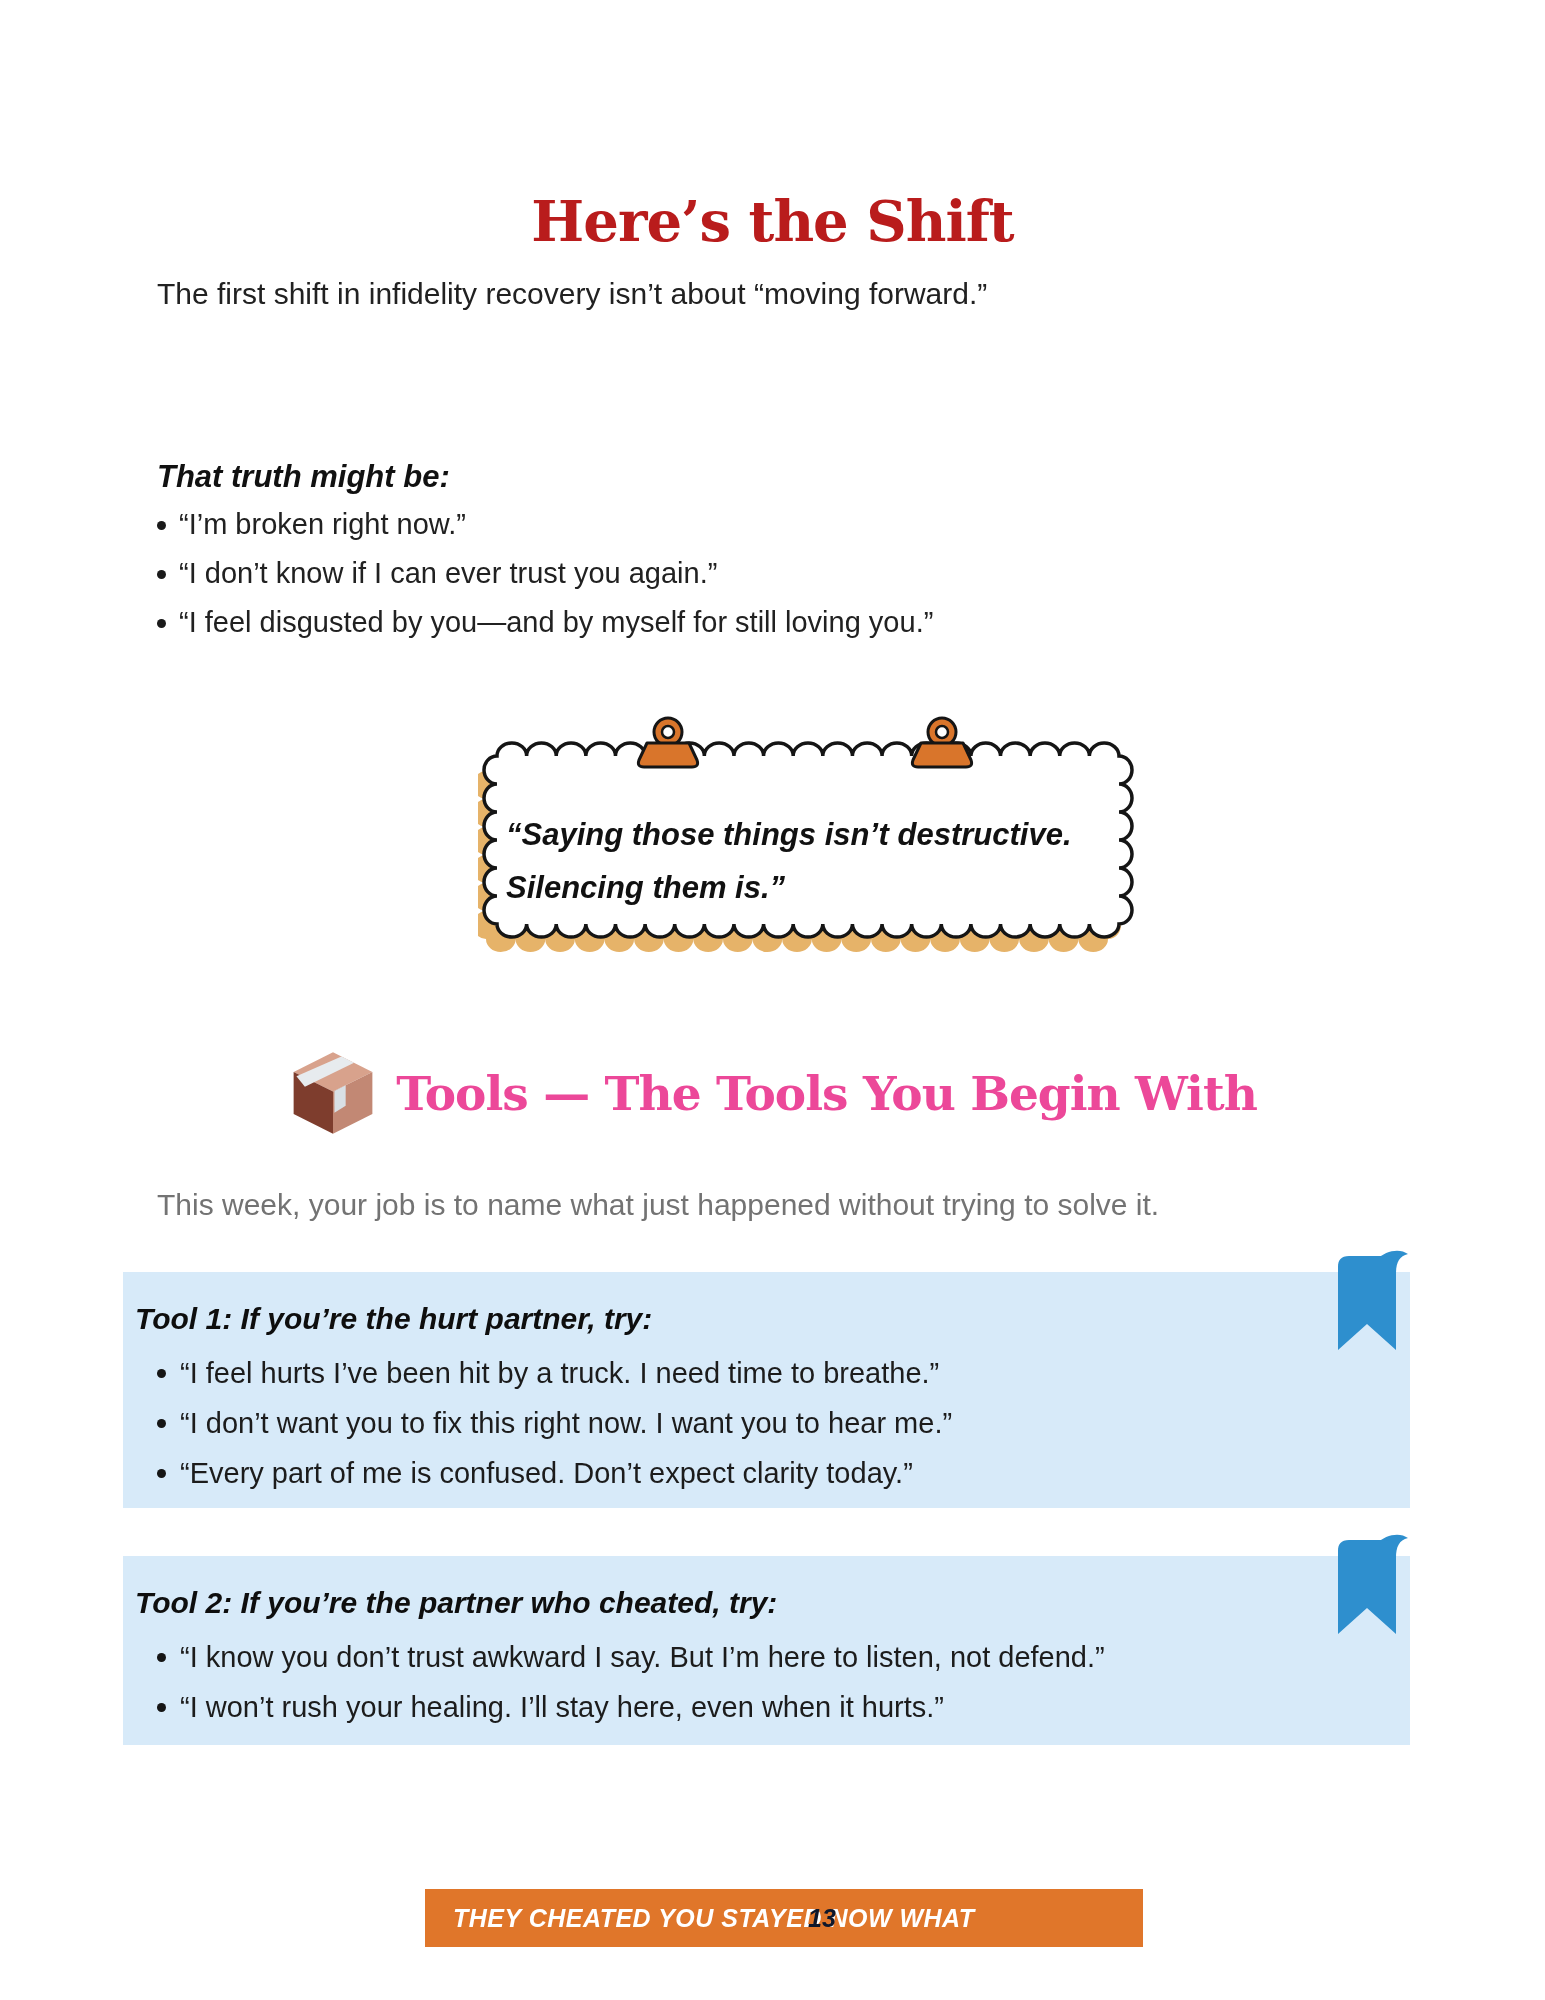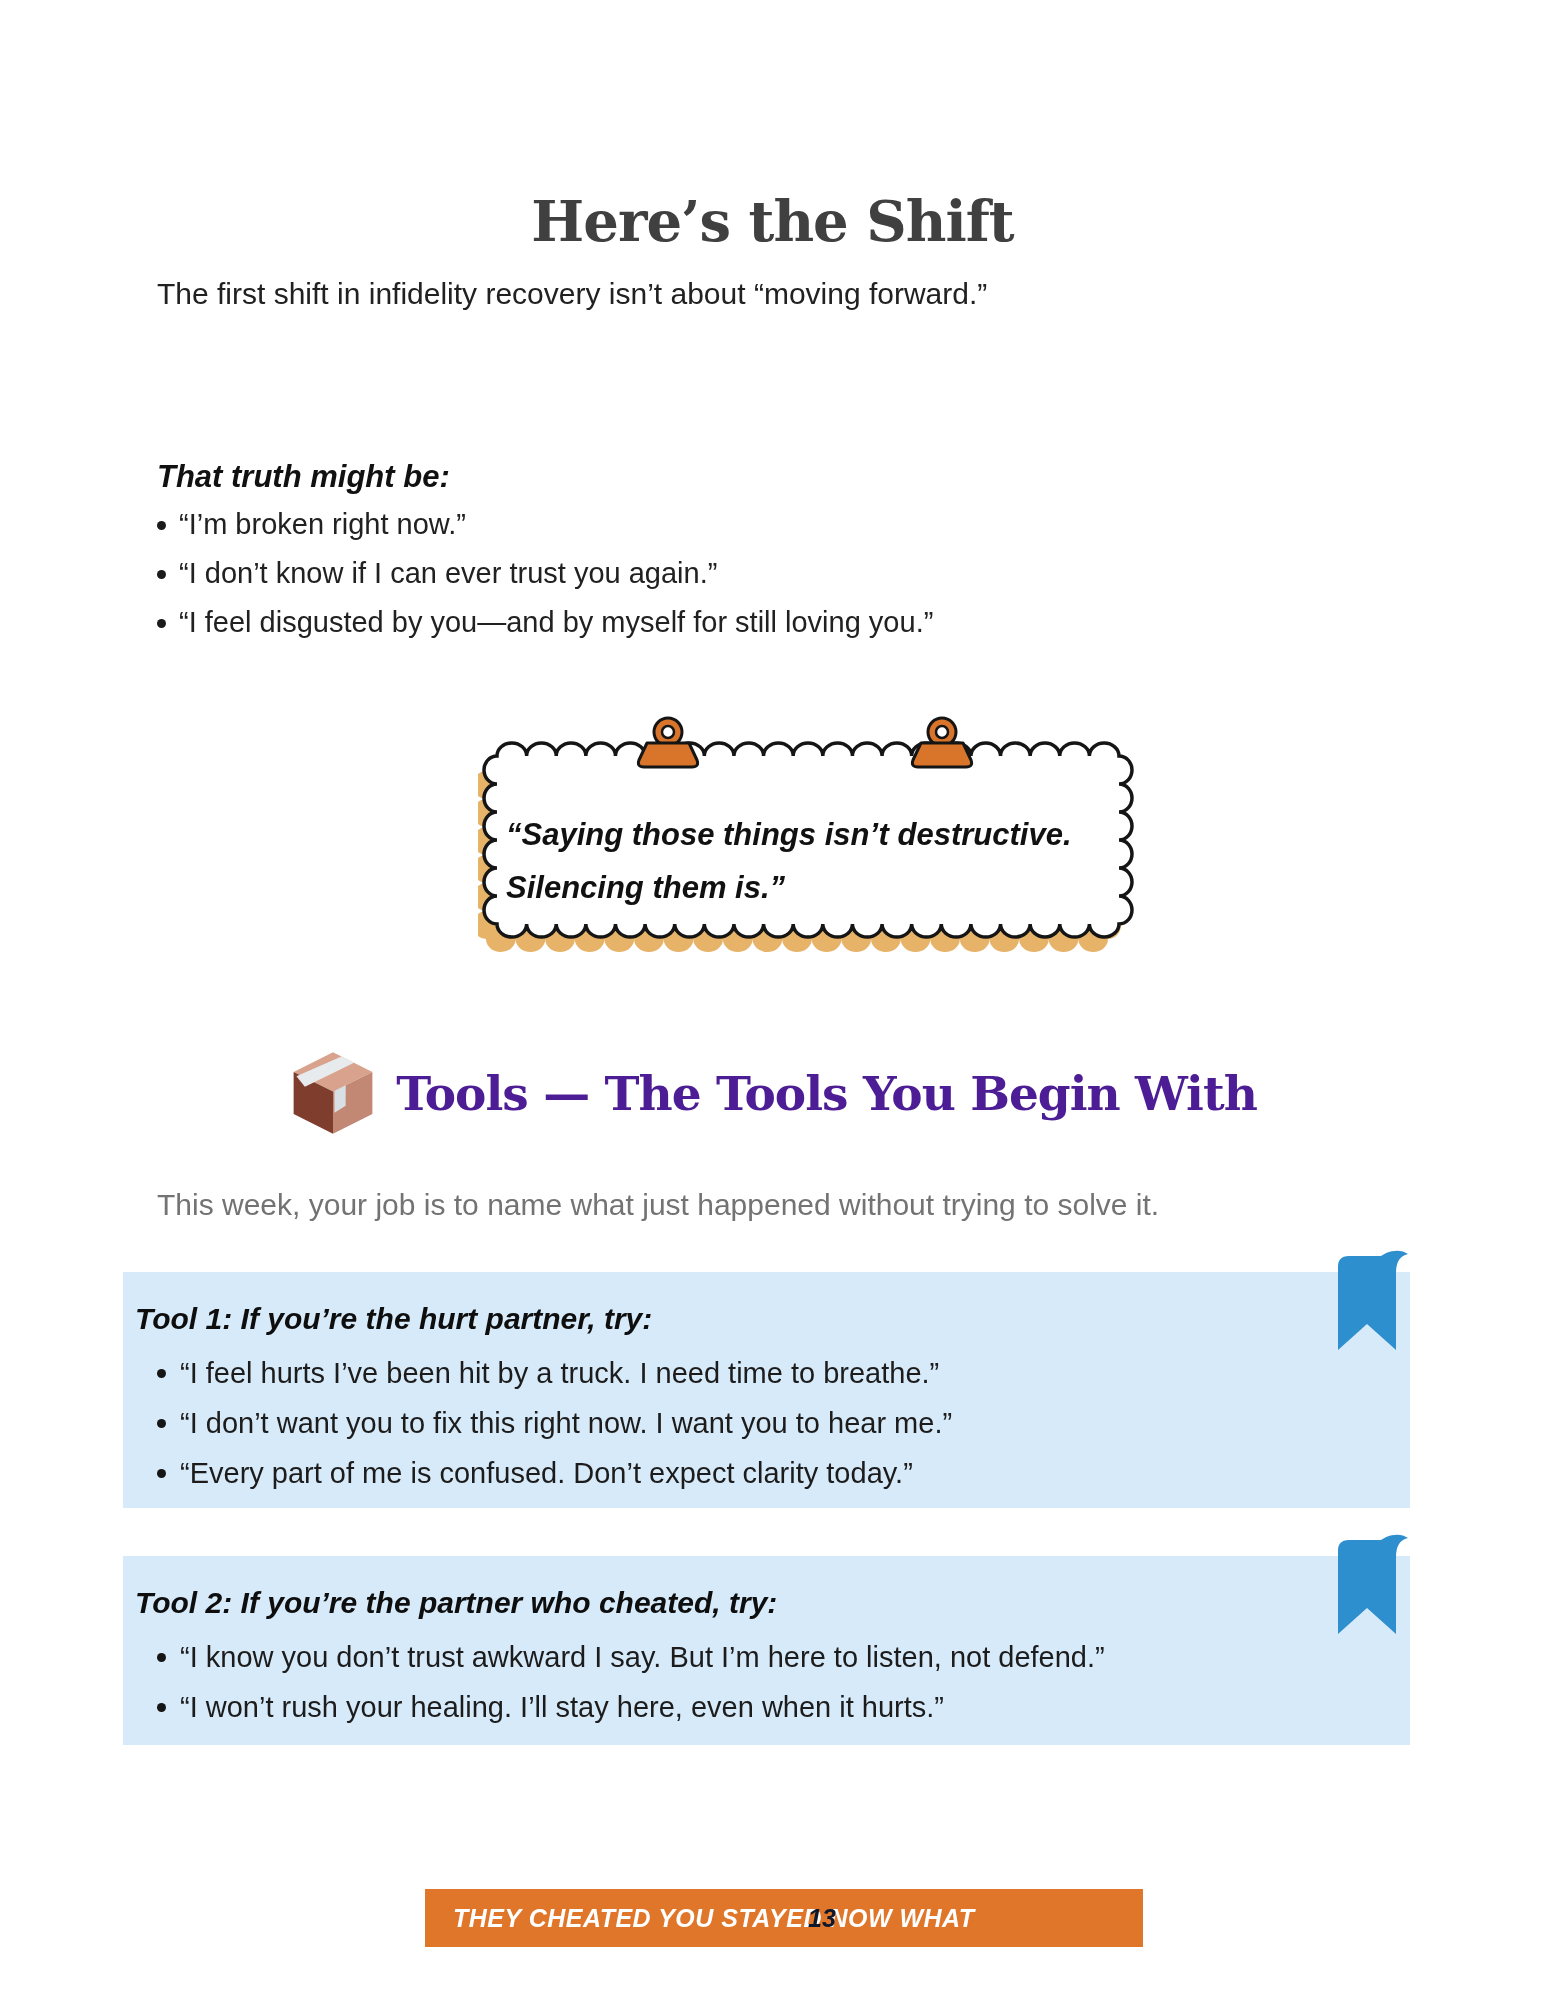--- a/index.html
+++ b/index.html
@@ -11,21 +11,21 @@
     font-family:"Liberation Sans",sans-serif;
     color:#1c1c1c;
     overflow:hidden;
   }
   .page-title{
     position:absolute;top:150px;left:0;width:100%;
     text-align:center;
     font-family:"DejaVu Serif",serif;
     font-weight:700;
     font-size:56px;
-    color:#404040;
+    color:#b91c1c;
     letter-spacing:-1px;
   }
   .intro{
     position:absolute;top:270px;left:157px;width:1080px;
     font-size:30px;line-height:48px;color:#212121;
   }
   .intro p{margin:0;}
   .truth-heading{
     position:absolute;top:459px;left:157px;
     font-size:31px;font-weight:700;font-style:italic;color:#111;
@@ -49,21 +49,21 @@
     font-size:31px;line-height:53px;
     font-weight:700;font-style:italic;color:#111;
   }
   
   .tools-heading{
     position:absolute;top:1048px;left:0;width:100%;
     display:flex;align-items:center;justify-content:center;gap:18px;
   }
   .tools-heading .heading-text{
     font-family:"DejaVu Serif",serif;
-    font-weight:700;font-size:47px;color:#4c1d95;letter-spacing:-1px;
+    font-weight:700;font-size:47px;color:#ec4899;letter-spacing:-1px;
   }
   .tools-intro{
     position:absolute;top:1188px;left:157px;width:1200px;
     font-size:30px;color:#737373;
   }
   .tool-box{
     position:absolute;left:123px;width:1287px;
     background:#D7EAF9;
     box-sizing:border-box;
     padding:30px 20px 0 12px;

